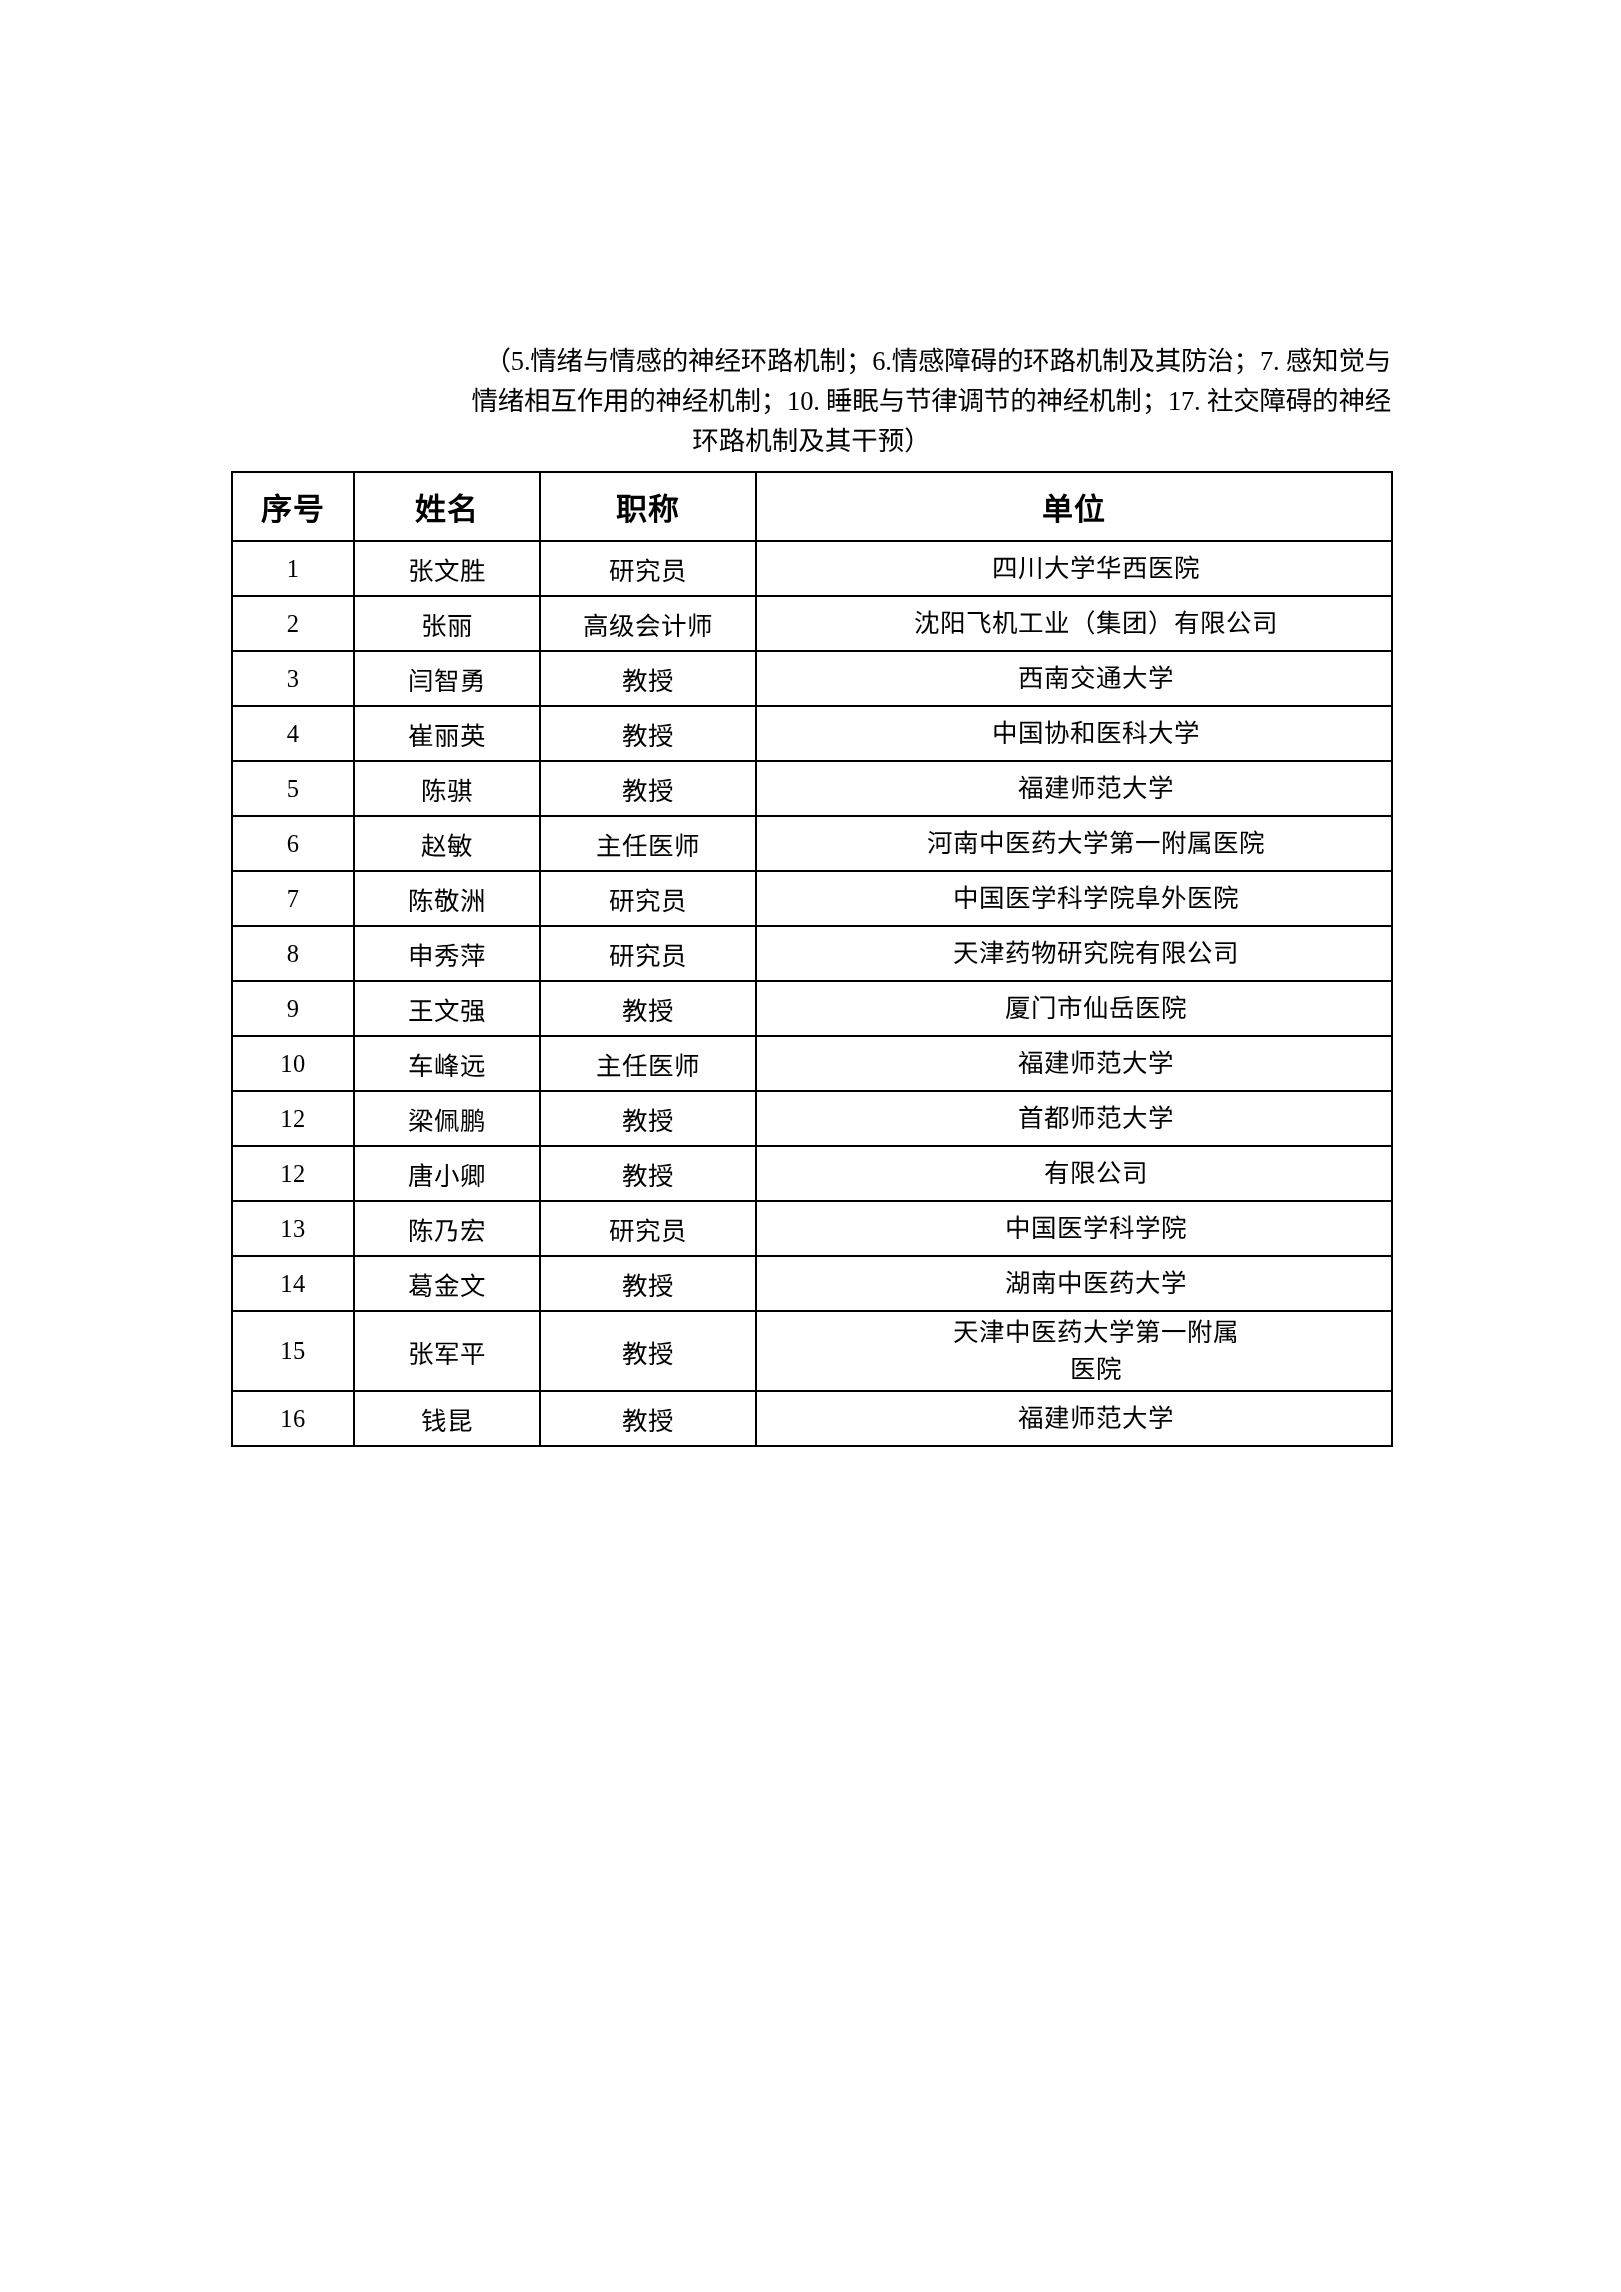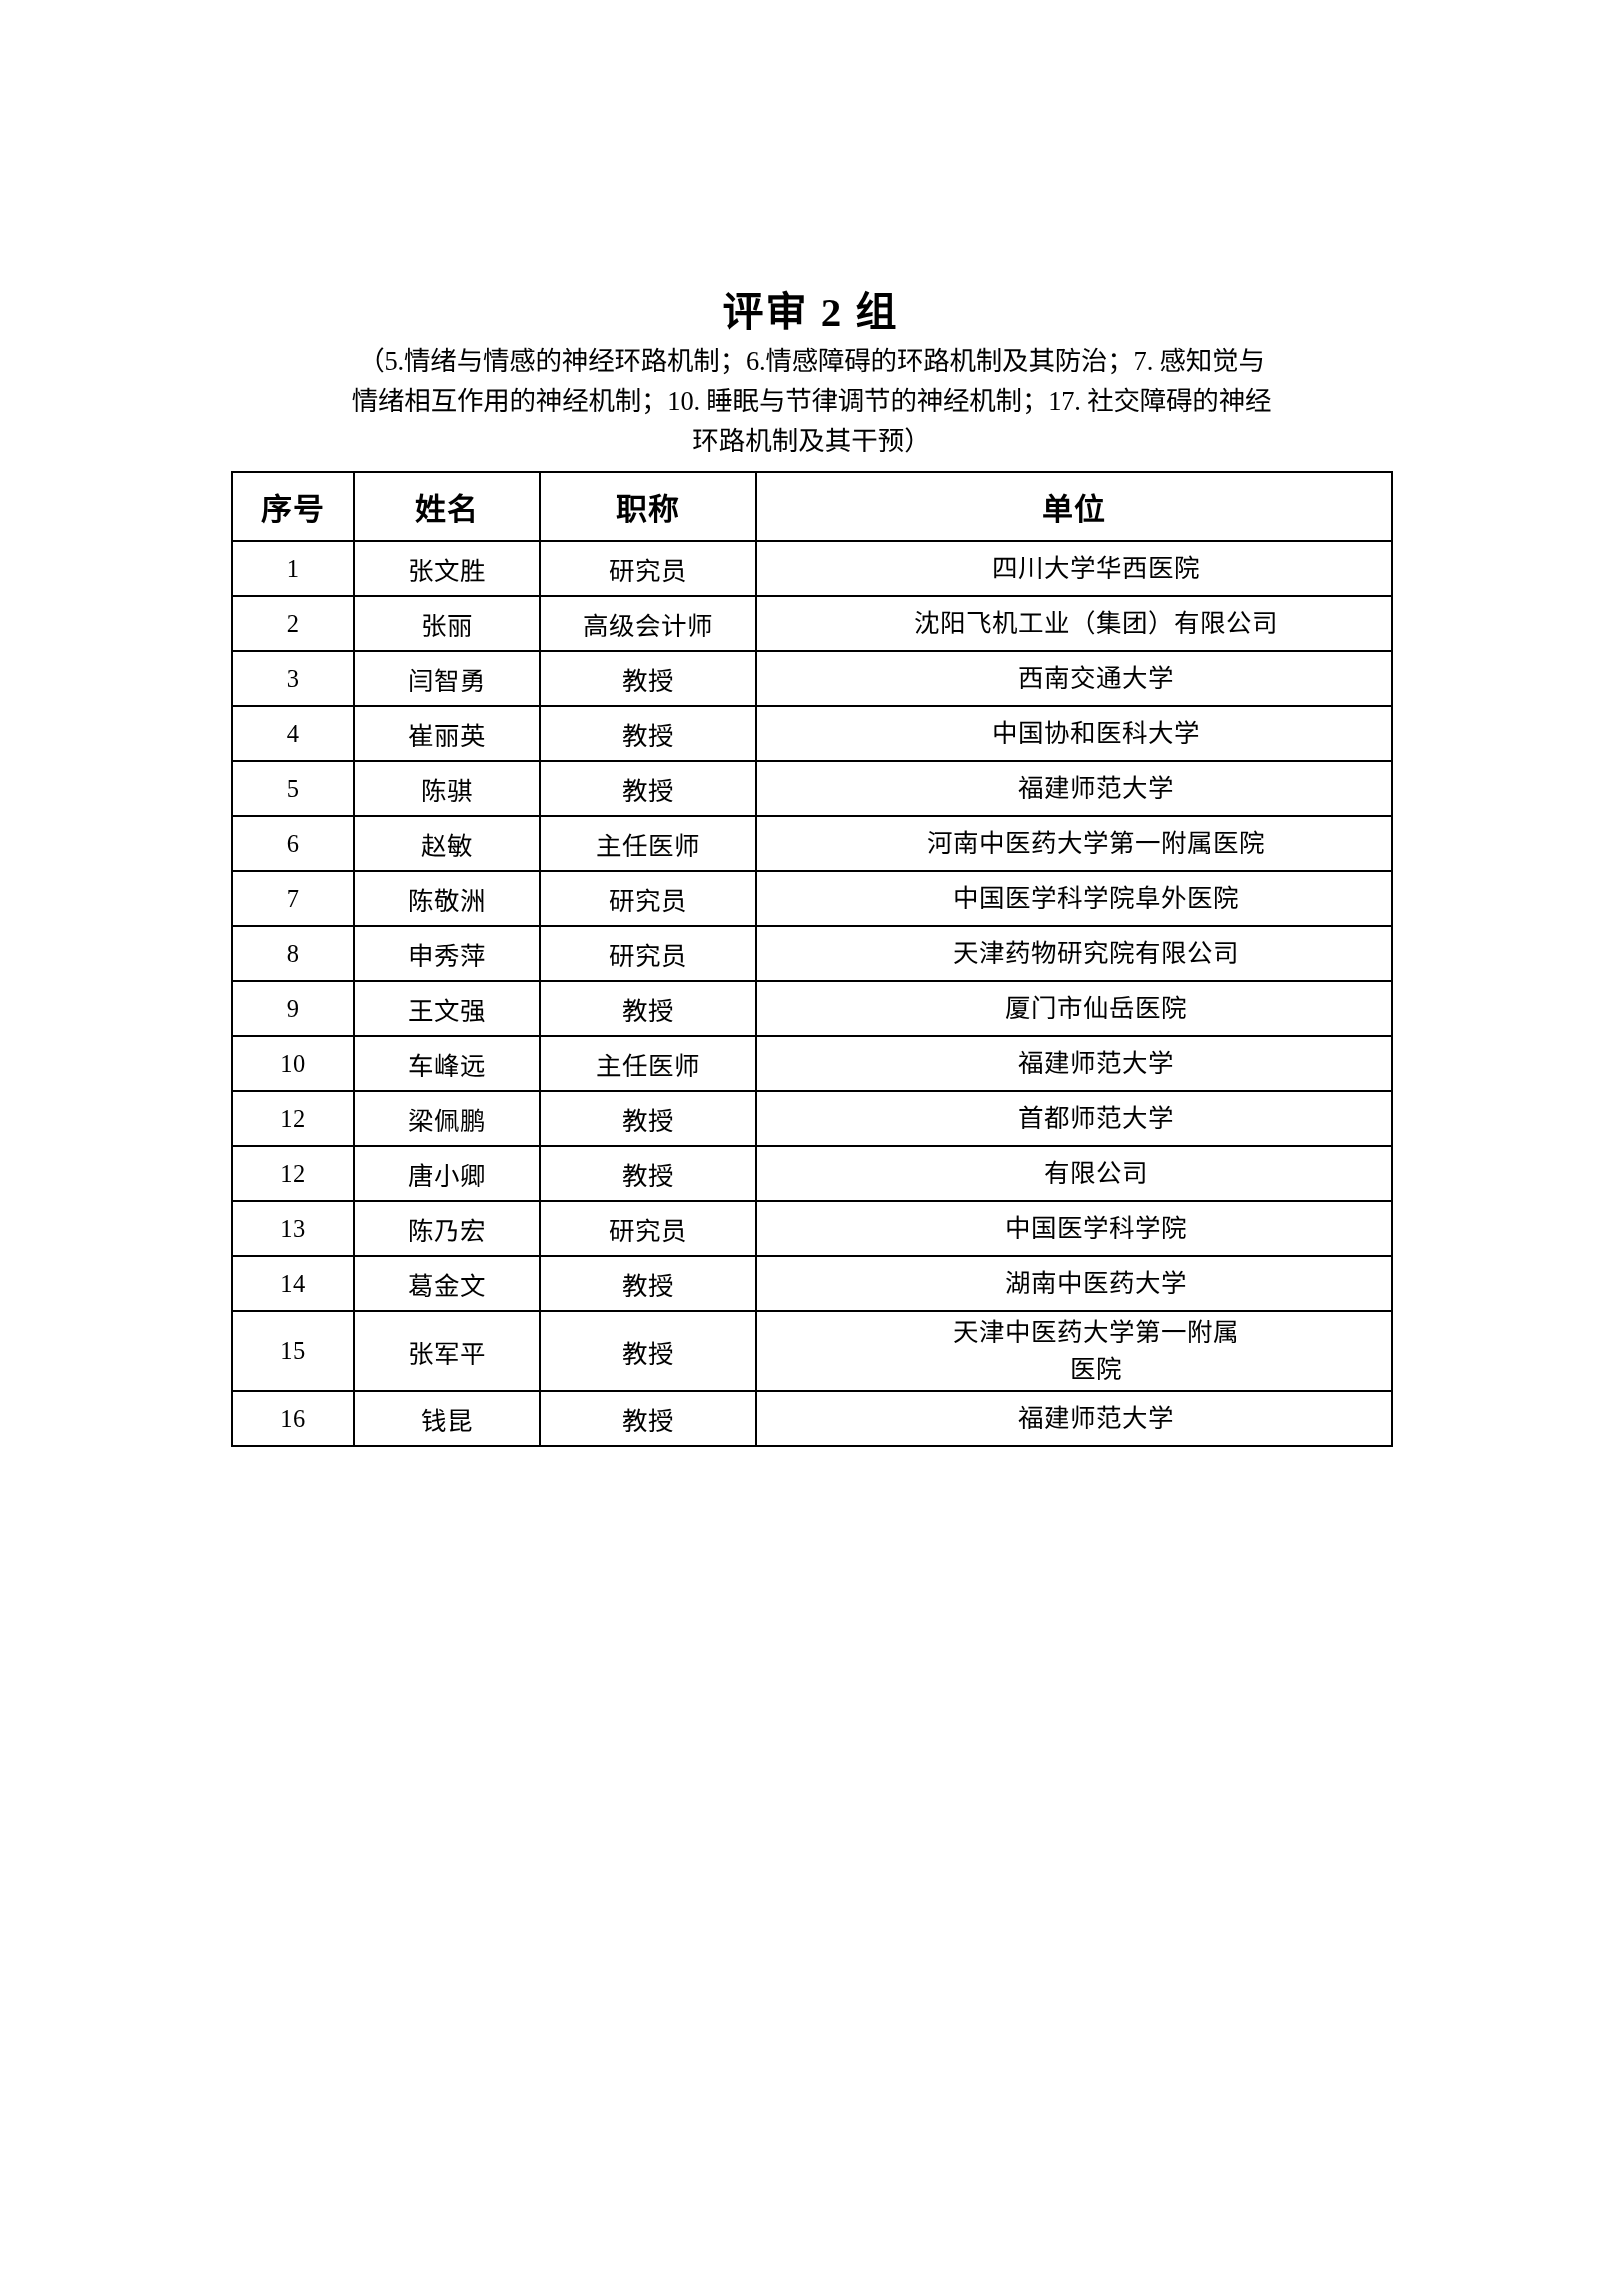--- a/index.html
+++ b/index.html
@@ -45,21 +45,21 @@
     line-height: 40px;
     text-align: center;
     font-family: "Liberation Serif", "DejaVu Serif", serif;
   }
   .doc-subtitle .sub-line {
     display: block;
     white-space: nowrap;
   }
   .doc-subtitle .sub-line.l1,
   .doc-subtitle .sub-line.l2 {
-    text-align: center;
+    text-align: right;
     letter-spacing: -0.2px;
   }
   .doc-subtitle .sub-line.l3 {
     text-align: center;
   }
   
   table.roster {
     position: absolute;
     left: 231px;
     top: 471px;
@@ -100,21 +100,20 @@
     padding: 2px 15px;
     margin-left: 44px;
   }
   table.roster tbody tr.two-line td { height: 76px; }
 </style>
 </head>
 <body>
 
 <div id="page">
 
-  <h1 class="doc-title">评审 2 组</h1>
 
   <div class="doc-subtitle">
     <span class="sub-line l1">（5.情绪与情感的神经环路机制；6.情感障碍的环路机制及其防治；7. 感知觉与</span>
     <span class="sub-line l2">情绪相互作用的神经机制；10. 睡眠与节律调节的神经机制；17. 社交障碍的神经</span>
     <span class="sub-line l3">环路机制及其干预）</span>
   </div>
 
   <table class="roster">
     <colgroup>
       <col class="c-idx">

